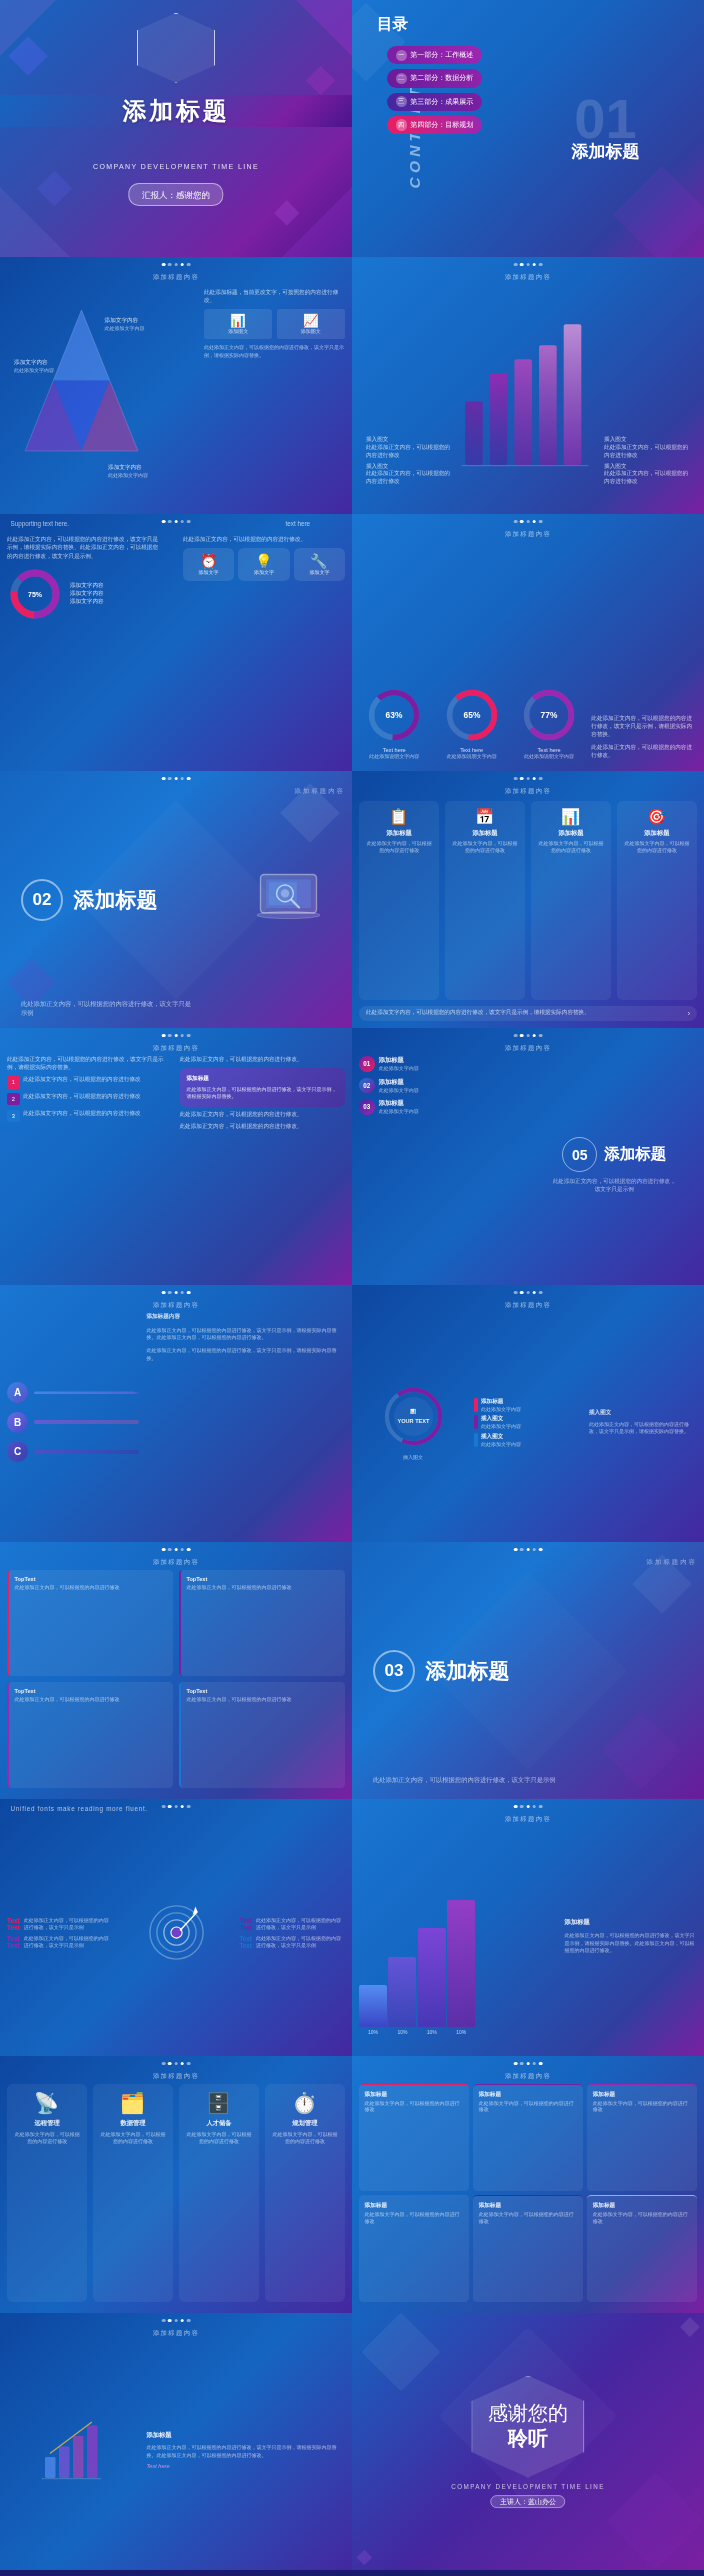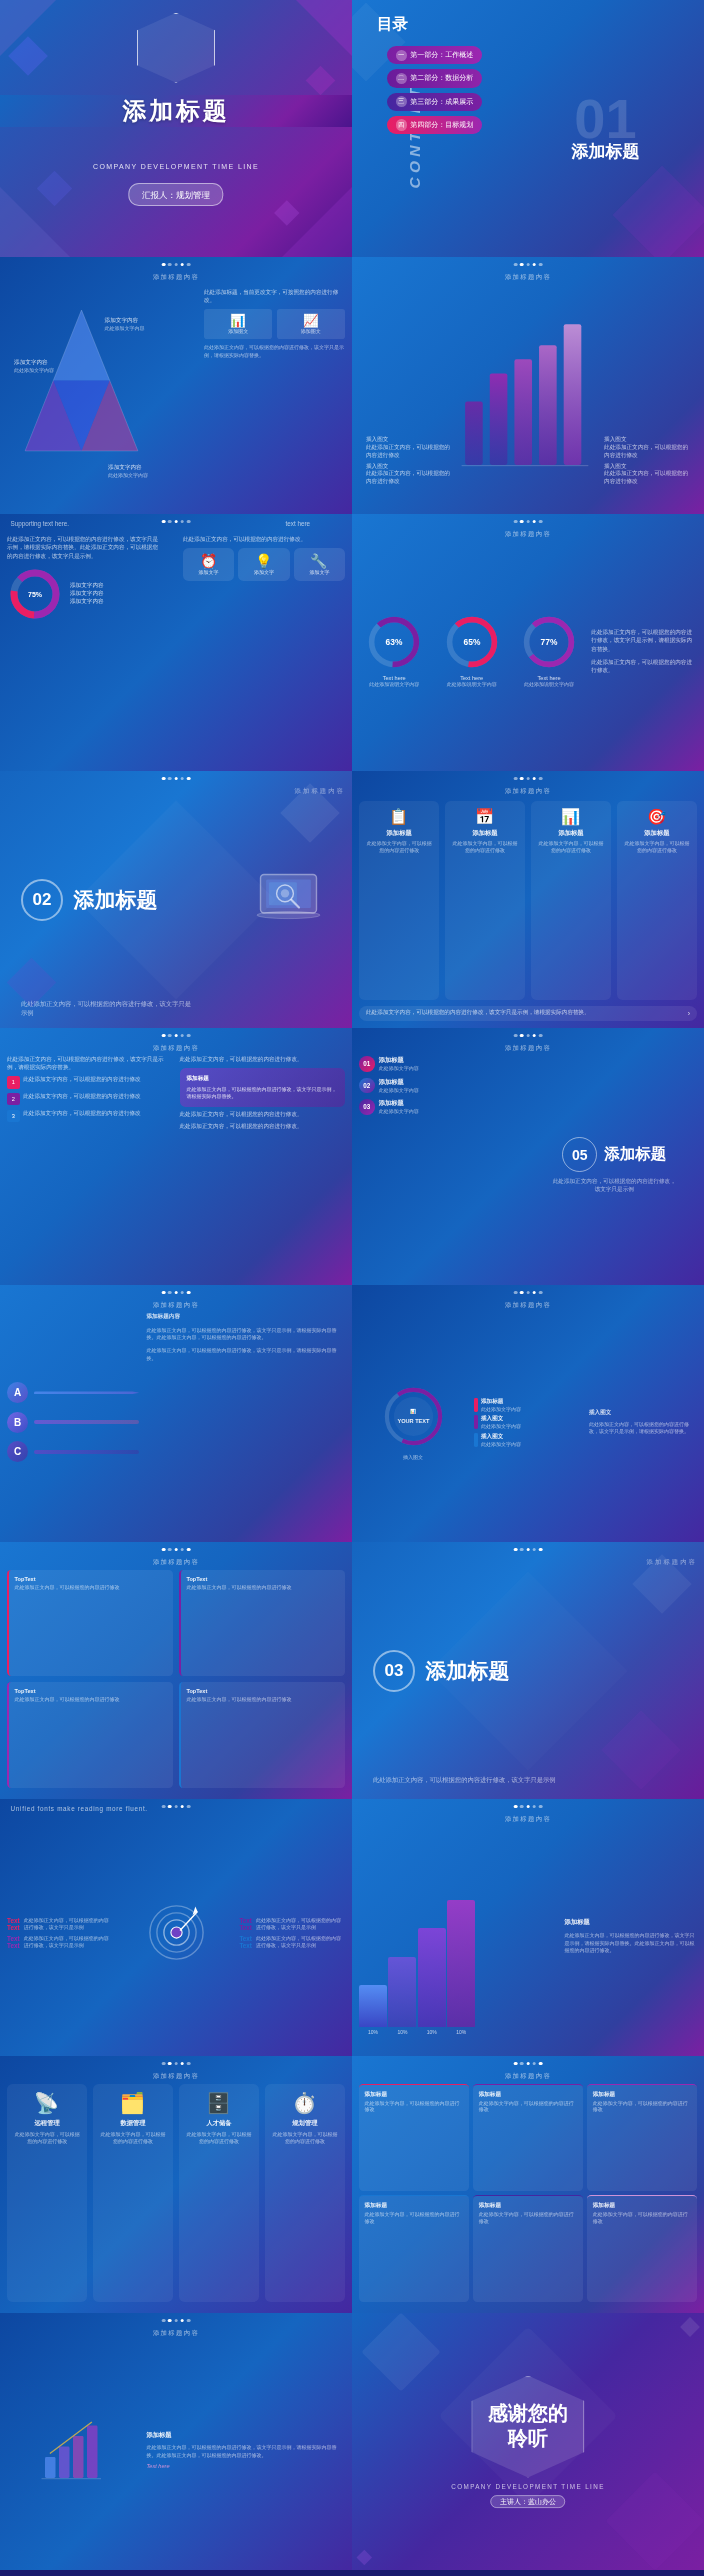--- a/index.html
+++ b/index.html
@@ -160,21 +160,21 @@
 
     <div style="position:absolute;top:12.7px;left:50%;transform:translateX(-50%);width:78px;height:70px;clip-path:polygon(50% 0%, 100% 25%, 100% 75%, 50% 100%, 0% 75%, 0% 25%);border:1.4px solid rgba(255,255,255,0.7);background:rgba(255,255,255,0.08);display:flex;align-items:center;justify-content:center;">
     </div>
     <div class="slide-1 main-title" style="position:absolute;top:95px;width:100%;text-align:center;">
       <div style="font-size:24px;color:white;font-weight:bold;letter-spacing:2.8px;">添加标题</div>
     </div>
     <div style="position:absolute;top:159px;width:100%;text-align:center;">
       <span style="color:rgba(255,255,255,0.85);font-size:7px;letter-spacing:1.4px;">COMPANY DEVELOPMENT TIME LINE</span>
     </div>
     <div style="position:absolute;top:183px;left:50%;transform:translateX(-50%);background:rgba(255,255,255,0.18);border:0.7px solid rgba(255,255,255,0.5);border-radius:10.6px;padding:3.5px 12.7px;white-space:nowrap;">
-      <span style="color:white;font-size:8.5px;">汇报人：规划管理</span>
+      <span style="color:white;font-size:8.5px;">汇报人：感谢您的</span>
     </div>
   </div>
 
   <div class="slide bg-blue">
 
     <div style="position:absolute;top:14px;left:-14px;width:56px;height:56px;background:rgba(255,255,255,0.05);transform:rotate(45deg);"></div>
     <div style="position:absolute;bottom:7px;right:7px;width:70px;height:70px;background:rgba(150,50,200,0.15);transform:rotate(45deg);"></div>
 
     <div class="contents-label" style="position:absolute;left:3.5px;top:50%;transform:translateY(-50%) rotate(-90deg);color:rgba(255,255,255,0.5);font-size:15.5px;font-weight:bold;letter-spacing:4.2px;font-style:italic;">CONTENTS</div>
 
@@ -368,21 +368,21 @@
   <div class="slide bg-blue">
     <div class="dots-row">
       <div class="dot"></div>
         <div class="dot active"></div>
         <div class="dot"></div>
         <div class="dot active"></div>
         <div class="dot"></div>
     </div>
     <div style="position:absolute;top:15.5px;left:50%;transform:translateX(-50%);color:rgba(255,255,255,0.6);font-size:6.3px;letter-spacing:1.4px;white-space:nowrap;">添加标题内容</div>
 
-    <div style="position:absolute;left:7px;right:7px;top:28px;bottom:10.6px;display:flex;gap:7px;align-items:center;">
+    <div style="position:absolute;left:7px;right:7px;top:28px;bottom:10.6px;display:flex;gap:7px;align-items:flex-end;">
 
       <div style="flex:1;text-align:center;">
         <svg width="56" height="56" viewBox="0 0 80 80">
           <circle cx="40" cy="40" r="32" fill="none" stroke="rgba(255,255,255,0.15)" stroke-width="8"></circle>
           <circle cx="40" cy="40" r="32" fill="none" stroke="#7B1FA2" stroke-width="8" stroke-dasharray="127 74" stroke-dashoffset="25" transform="rotate(-90 40 40)"></circle>
           <text x="40" y="44" text-anchor="middle" fill="white" font-size="12" font-weight="bold">63%</text>
         </svg>
         <div style="color:rgba(255,255,255,0.8);font-size:5.6px;margin-top:2.8px;">Text here</div>
         <div style="color:rgba(255,255,255,0.6);font-size:5px;line-height:1.4;">此处添加说明文字内容</div>
       </div>
@@ -931,21 +931,21 @@
 
   <div class="slide final-slide">
 
     <div style="position:absolute;top:10.6px;left:21px;width:56px;height:56px;background:rgba(255,255,255,0.06);transform:rotate(45deg);border-radius:2.8px;"></div>
     <div style="position:absolute;bottom:14px;right:14px;width:70px;height:70px;background:rgba(150,50,200,0.1);transform:rotate(45deg);border-radius:2.8px;"></div>
     <div style="position:absolute;top:40%;left:50%;transform:translate(-50%,-50%) rotate(45deg);width:127px;height:127px;background:rgba(255,255,255,0.03);border-radius:5.6px;"></div>
 
     <div style="position:absolute;left:50%;top:50%;transform:translate(-50%,-50%);text-align:center;">
       <div style="position:relative;width:113px;height:102px;margin:0 auto;">
         <div style="clip-path:polygon(50% 0%,100% 25%,100% 75%,50% 100%,0% 75%,0% 25%);background:rgba(255,255,255,0.12);border:1.4px solid rgba(255,255,255,0.4);width:113px;height:102px;display:flex;align-items:center;justify-content:center;flex-direction:column;">
-          <div style="font-size:20px;color:white;font-weight:bold;line-height:1.2;">感谢您的</div>
+          <div style="font-size:20px;color:white;font-weight:normal;line-height:1.2;">感谢您的</div>
           <div style="font-size:20px;color:white;font-weight:bold;">聆听</div>
         </div>
       </div>
       <div style="font-size:6.3px;color:rgba(255,255,255,0.7);letter-spacing:1.4px;margin-top:5.6px;">COMPANY DEVELOPMENT TIME LINE</div>
       <div style="margin-top:4.2px;">
         <span style="background:rgba(255,255,255,0.15);border:0.7px solid rgba(255,255,255,0.4);border-radius:8.5px;padding:2.1px 8.5px;color:white;font-size:7px;">主讲人：蓝山办公</span>
       </div>
     </div>
 
     <div style="position:absolute;top:7px;right:7px;width:14px;height:14px;background:rgba(255,255,255,0.1);transform:rotate(45deg);"></div>

